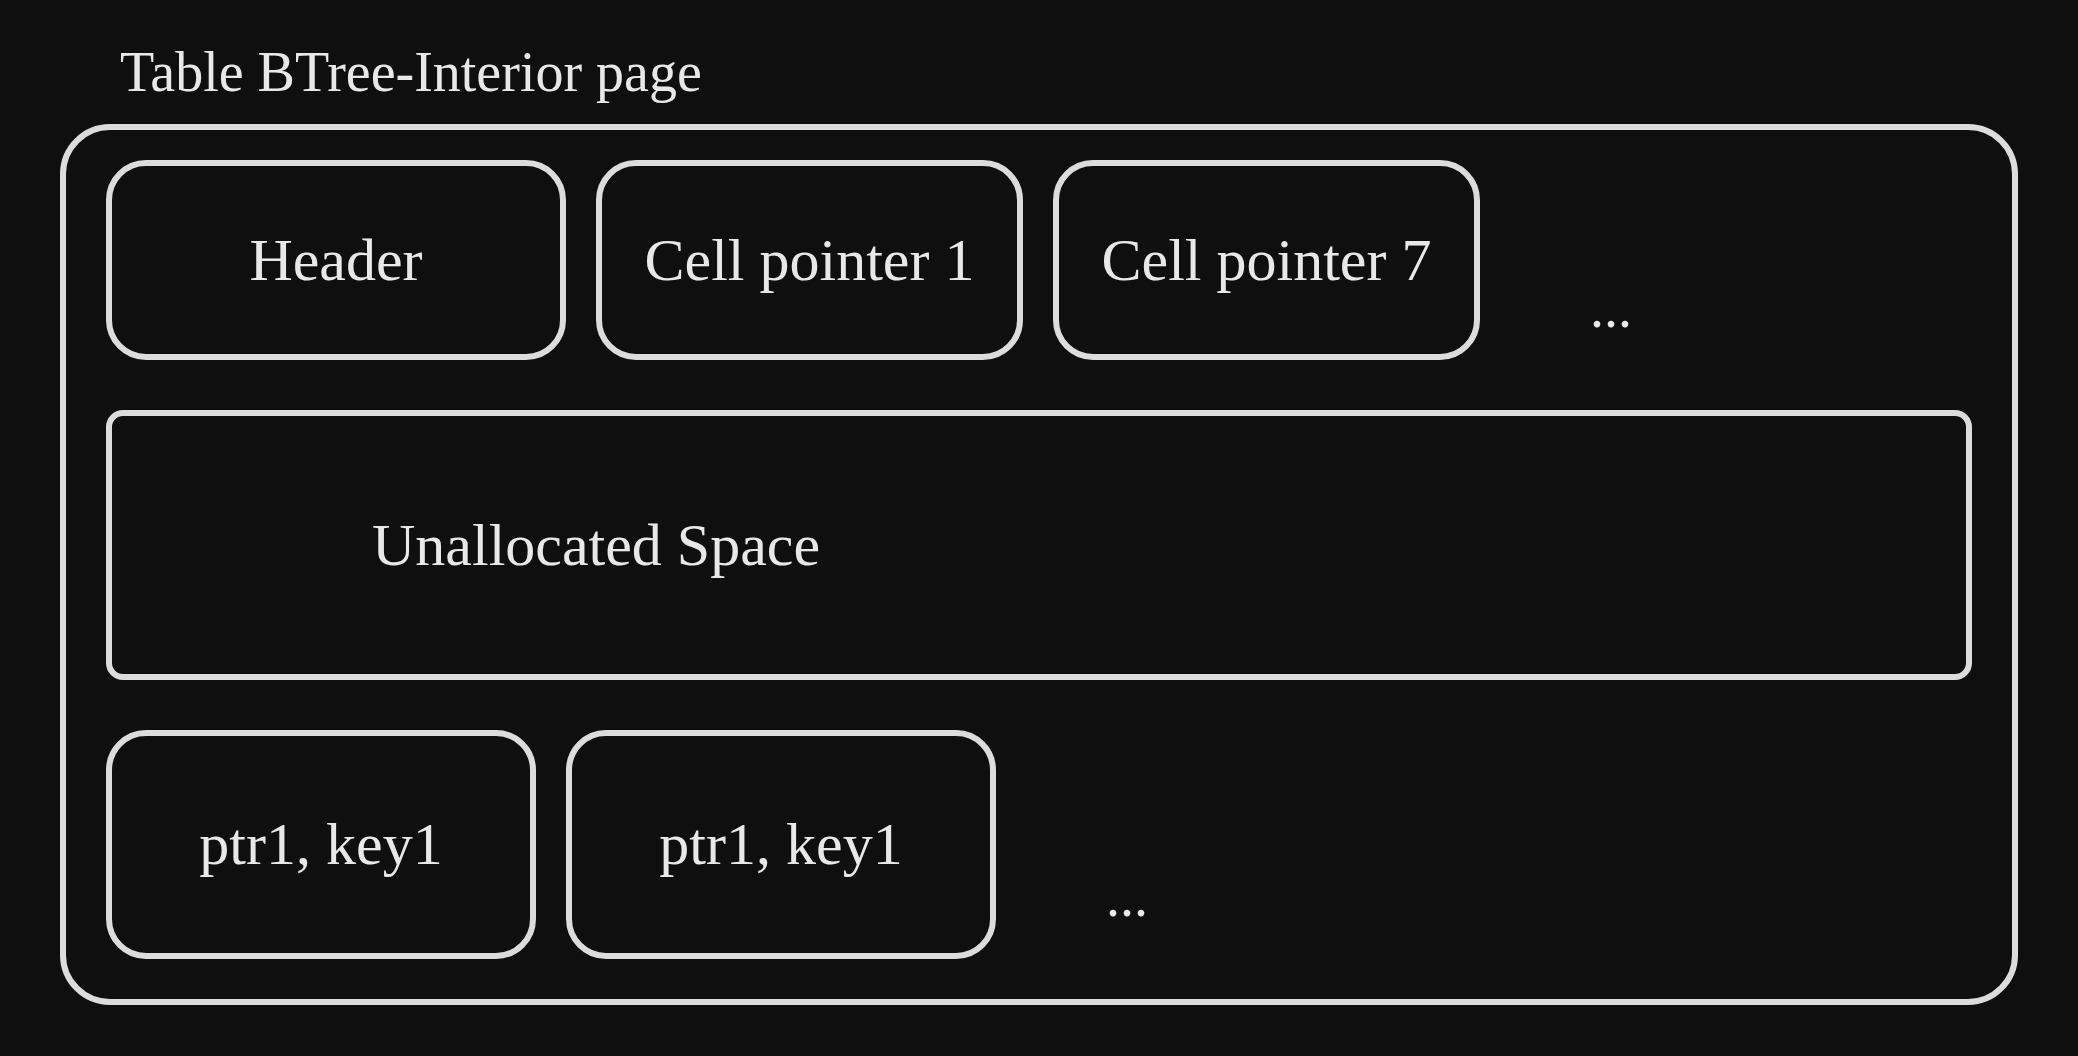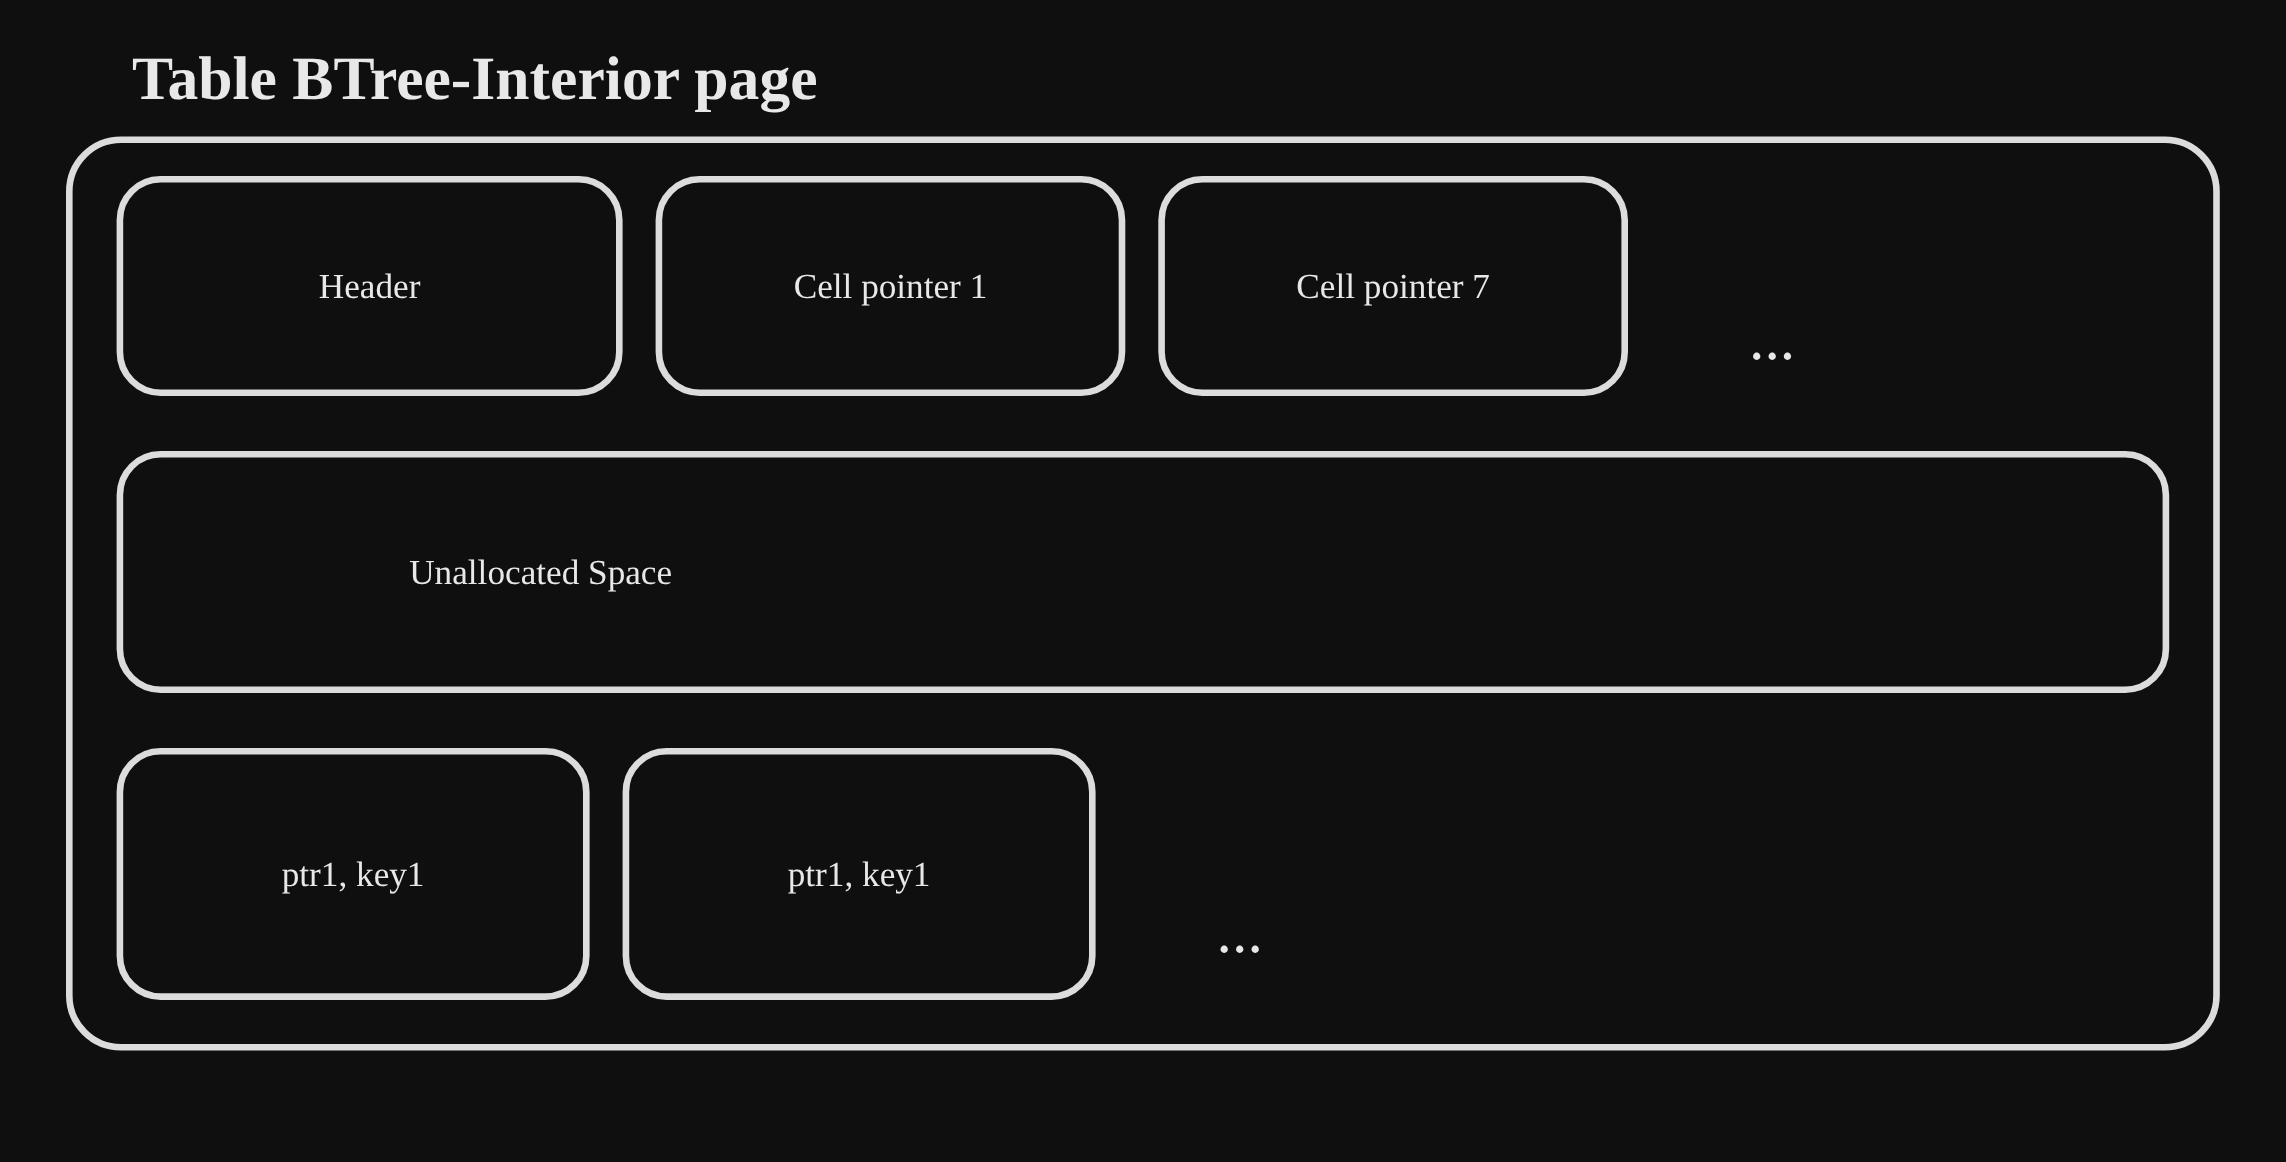--- a/index.html
+++ b/index.html
@@ -12,57 +12,58 @@
     width: 2078px;
     height: 1056px;
     font-family: "Comic Sans MS", "Segoe Print", "Bradley Hand", cursive;
     color: #e8e8e8;
     padding: 40px 60px;
   }
   .title {
     font-size: 56px;
     margin-left: 60px;
     margin-bottom: 20px;
-    font-weight: bold;
+    font-weight: normal;
   }
   .outer-box {
     border: 6px solid #dcdcdc;
     border-radius: 50px;
     padding: 30px 40px 40px 40px;
     display: flex;
     flex-direction: column;
     gap: 50px;
   }
   .row {
     display: flex;
     align-items: center;
     gap: 30px;
   }
   .box {
     border: 6px solid #dcdcdc;
     border-radius: 40px;
     display: flex;
     align-items: center;
     justify-content: center;
-    font-size: 32px;
+    font-size: 60px;
     padding: 40px 30px;
   }
   .box-header {
     width: 460px;
     height: 200px;
   }
   .box-cell-ptr {
     width: 427px;
     height: 200px;
   }
   .box-unalloc {
     width: 100%;
-    height: 220px;
+    height: 270px;
     justify-content: flex-start;
     padding-left: 260px;
+    border-radius: 17px;
   }
   .box-ptr-key {
     width: 430px;
     height: 229px;
   }
   .ellipsis {
     font-size: 56px;
     color: #e8e8e8;
     margin-left: 60px;
     align-self: flex-end;

